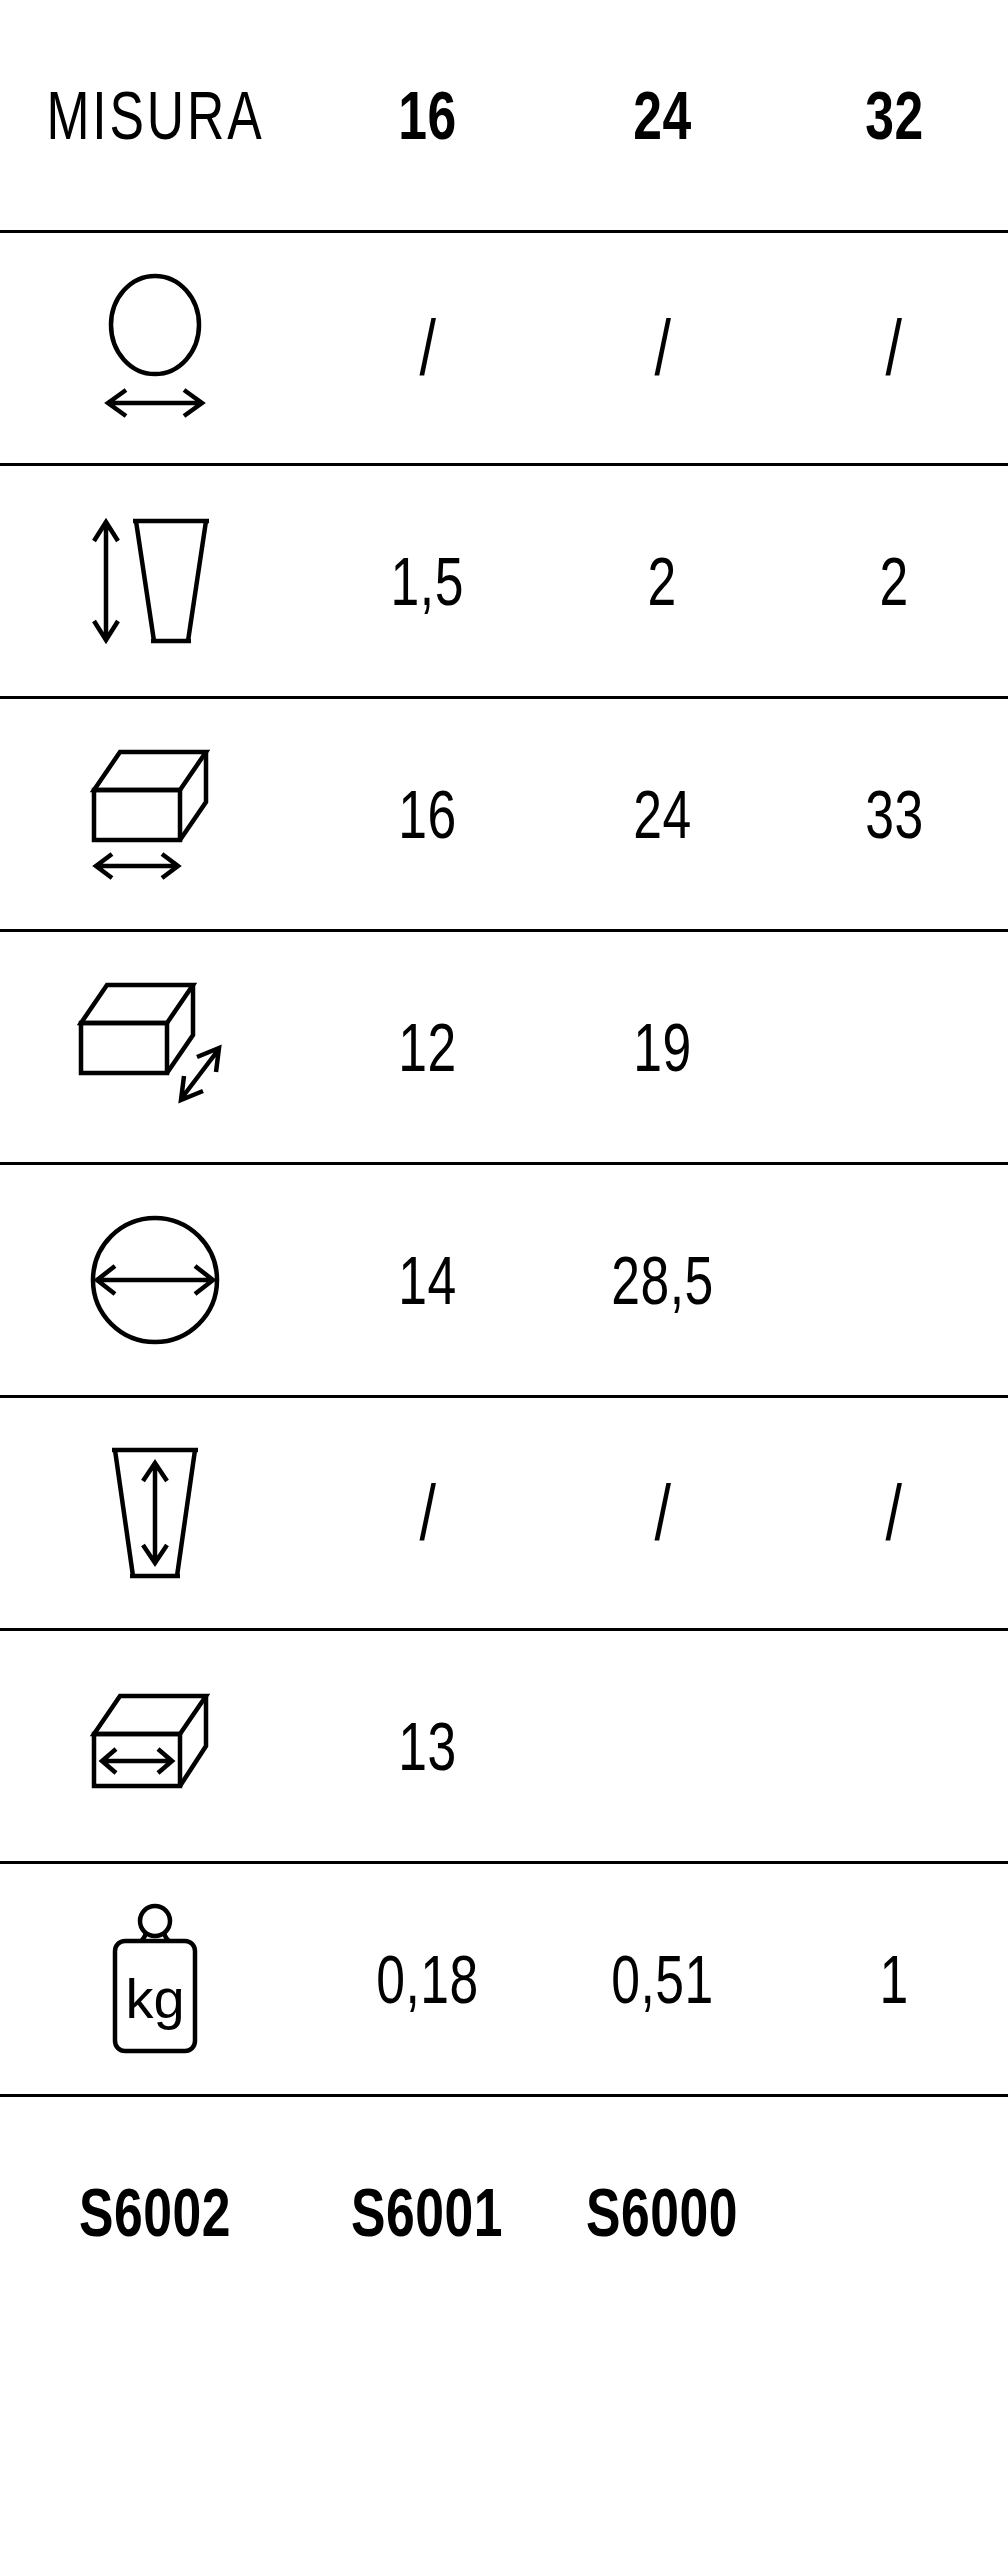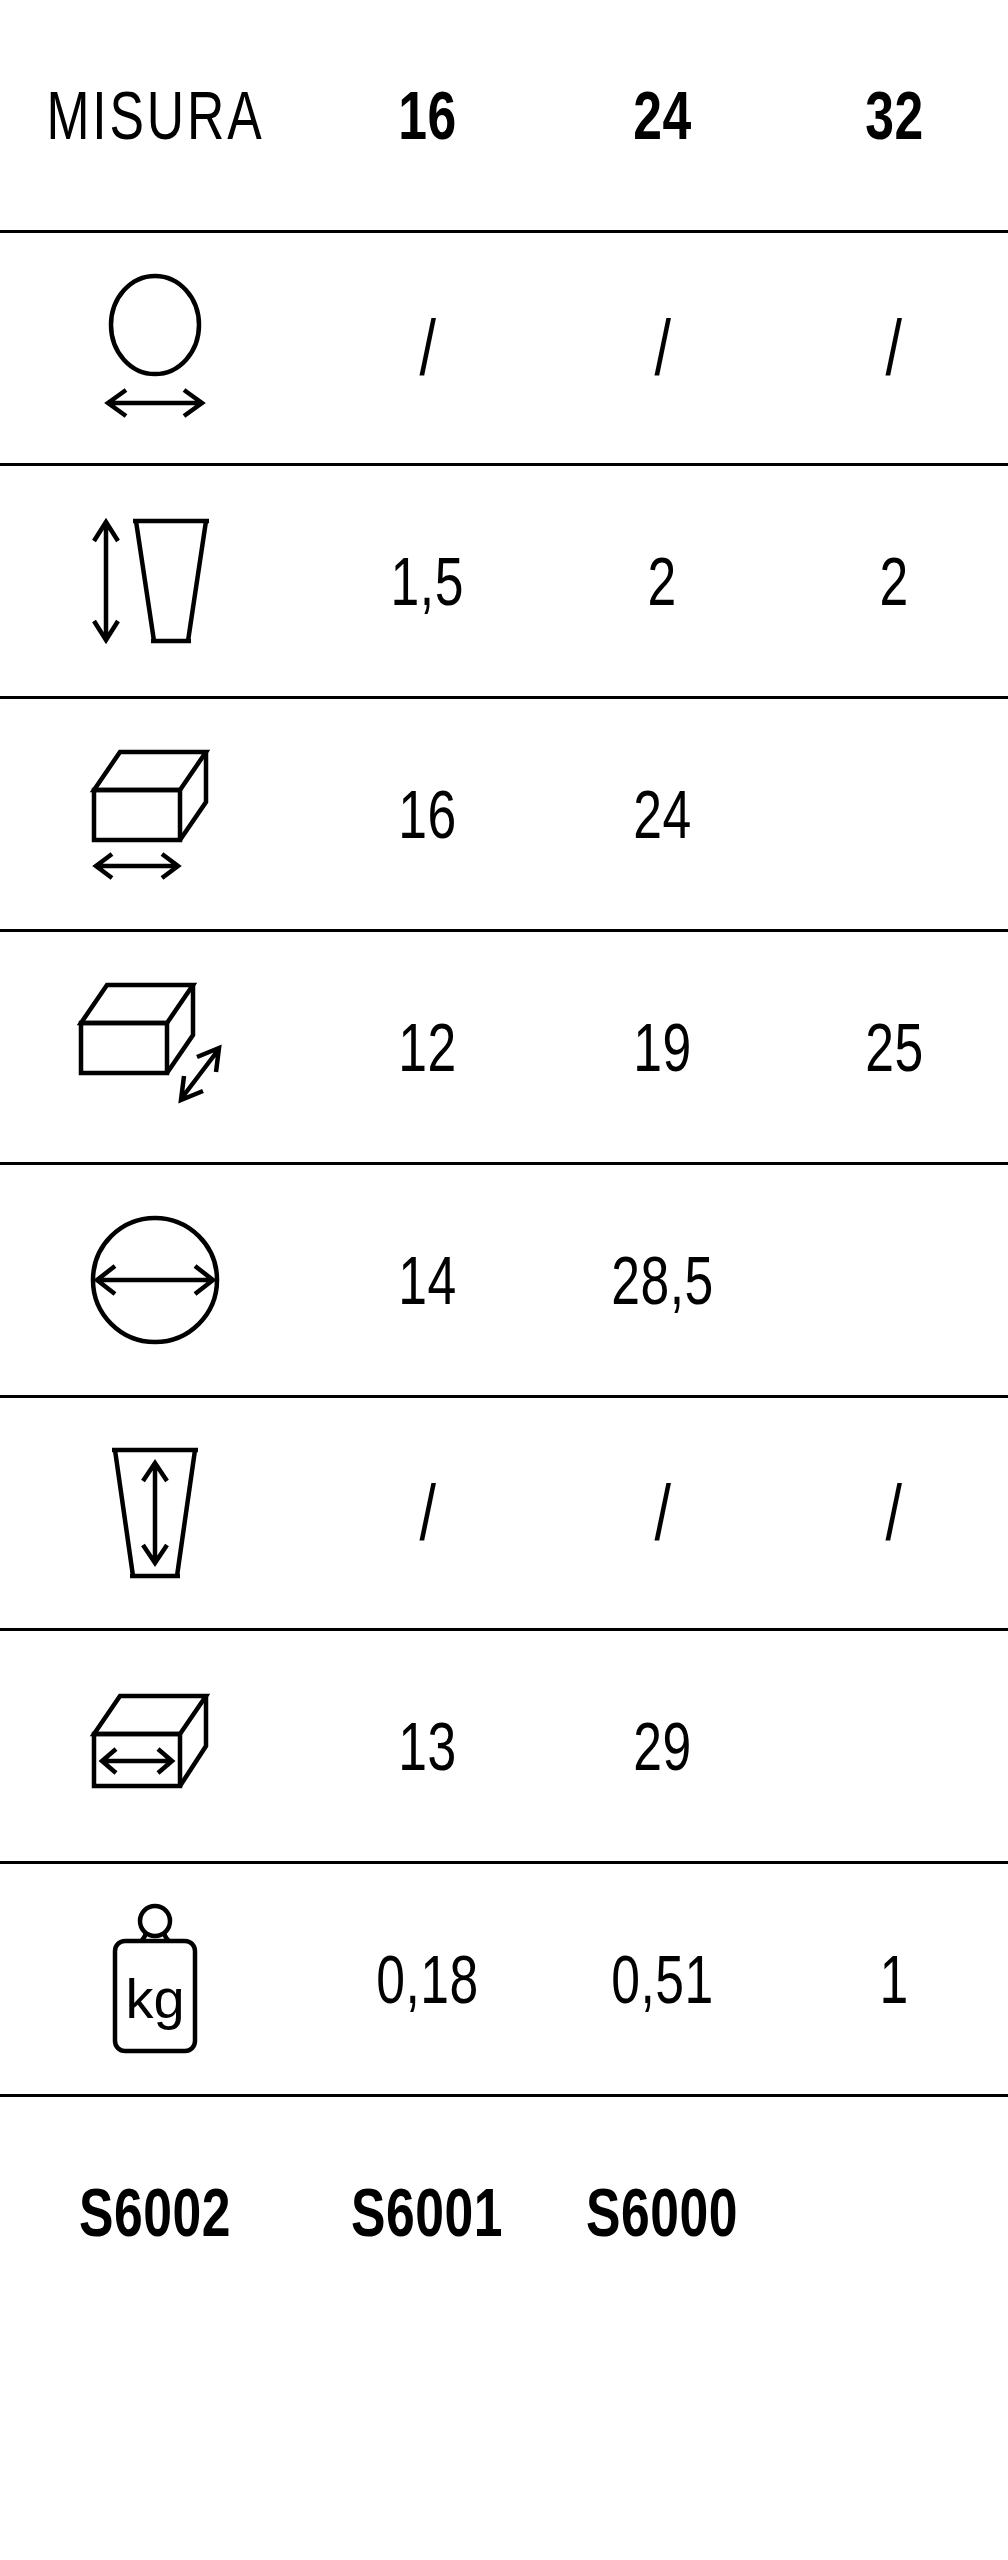--- a/index.html
+++ b/index.html
@@ -148,41 +148,41 @@
               <path class="icon-stroke" d="M8,122 H90 M24,110 L8,122 L24,134 M74,110 L90,122 L74,134"></path>
             </svg>
           </span>
         </div>
         <div class="cell">
           <span class="txt value-txt">16</span>
         </div>
         <div class="cell">
           <span class="txt value-txt">24</span>
         </div>
+        <div class="cell">
+          <span class="txt value-txt">33</span>
+        </div>
       </div>
       <div class="row bordered">
         <div class="cell">
           <span class="icon-wrap">
             <svg width="160" height="140" viewBox="0 0 160 140">
               <path class="icon-stroke" d="M6,46 L32,8 L118,8 L92,46 Z"></path>
               <path class="icon-stroke" d="M6,46 H92 V96 H6 Z"></path>
               <path class="icon-stroke" d="M118,8 L118,58 L92,96"></path>
               <path class="icon-stroke" d="M106,122 L144,72 M141,95 L144,71 L122,80 M128,114 L106,123 L109,99"></path>
             </svg>
           </span>
         </div>
         <div class="cell">
           <span class="txt value-txt">12</span>
         </div>
         <div class="cell">
           <span class="txt value-txt">19</span>
         </div>
-        <div class="cell">
-          <span class="txt value-txt">25</span>
-        </div>
       </div>
       <div class="row bordered">
         <div class="cell">
           <span class="icon-wrap">
             <svg width="140" height="140" viewBox="0 0 140 140">
               <circle class="icon-stroke" cx="70" cy="70" r="62"></circle>
               <path class="icon-stroke" d="M12,70 H128 M30,56 L12,70 L30,84 M110,56 L128,70 L110,84"></path>
             </svg>
           </span>
         </div>
@@ -219,23 +219,20 @@
               <path class="icon-stroke" d="M6,44 L32,6 L118,6 L92,44 Z"></path>
               <path class="icon-stroke" d="M6,44 H92 V96 H6 Z"></path>
               <path class="icon-stroke" d="M118,6 L118,56 L92,96"></path>
               <path class="icon-stroke" d="M14,71 H84 M28,59 L14,71 L28,83 M70,59 L84,71 L70,83"></path>
             </svg>
           </span>
         </div>
         <div class="cell">
           <span class="txt value-txt">13</span>
         </div>
-        <div class="cell">
-          <span class="txt value-txt">29</span>
-        </div>
       </div>
       <div class="row bordered">
         <div class="cell">
           <span class="icon-wrap">
             <svg width="96" height="156" viewBox="0 0 96 156">
               <circle class="icon-stroke" stroke-width="4" cx="48" cy="20" r="15"></circle>
               <path class="icon-stroke" stroke-width="4" d="M39,32 Q37,38 34,40 M57,32 Q59,38 62,40"></path>
               <rect class="icon-stroke" stroke-width="4" x="8" y="40" width="80" height="110" rx="10"></rect>
               <text class="icon-kg-text" x="48" y="117" text-anchor="middle">kg</text>
             </svg>

